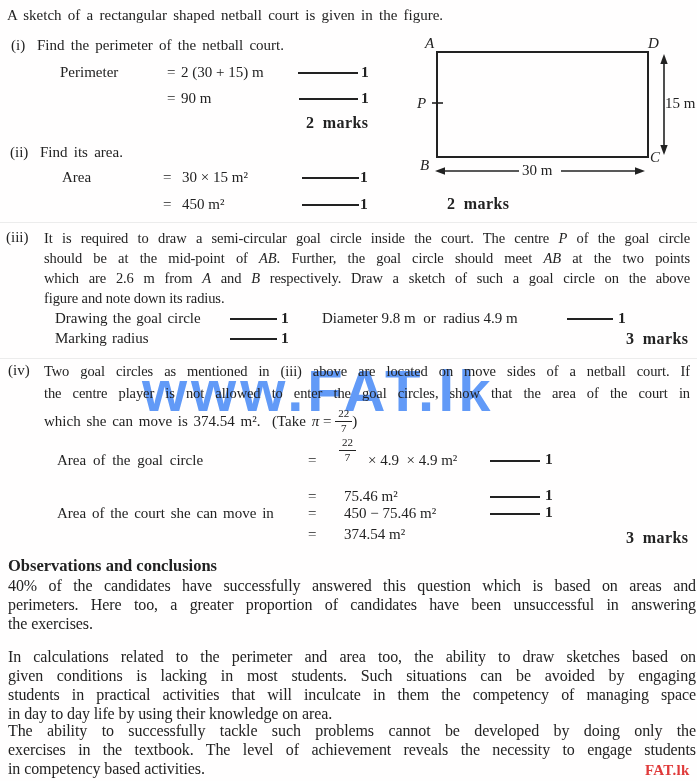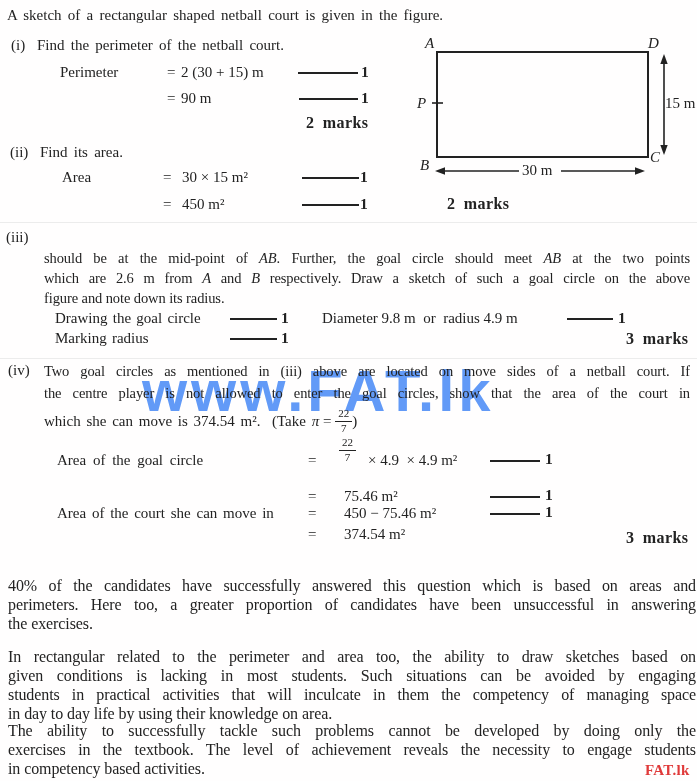--- a/index.html
+++ b/index.html
@@ -80,20 +80,21 @@
   </svg>
   <span class="abs flab" style="left:425px;top:35px">A</span>
   <span class="abs flab" style="left:648px;top:35px">D</span>
   <span class="abs flab" style="left:417px;top:95px">P</span>
   <span class="abs flab" style="left:420px;top:157px">B</span>
   <span class="abs flab" style="left:650px;top:149px">C</span>
   <span class="abs t" style="left:665px;top:95px">15 m</span>
   <span class="abs t" style="left:522px;top:162px">30 m</span>
 
   <span class="abs t" style="left:6px;top:229px">(iii)</span>
+  <div class="jl" style="left:44px;top:229px;width:646px"><span>It is required to draw a semi-circular goal circle inside the court. The centre </span><span class="ital">P</span><span> of the goal circle</span></div>
   <div class="jl" style="left:44px;top:249px;width:646px"><span>should be at the mid-point of </span><span class="ital">AB</span><span>. Further, the goal circle should meet </span><span class="ital">AB</span><span> at the two points</span></div>
   <div class="jl" style="left:44px;top:269px;width:646px"><span>which are 2.6 m from </span><span class="ital">A</span><span> and </span><span class="ital">B</span><span> respectively. Draw a sketch of such a goal circle on the above</span></div>
   <div class="jl left" style="left:44px;top:289px;width:646px">figure and note down its radius.</div>
 
   <span class="abs t" style="left:55px;top:310px;word-spacing:1.5px">Drawing the goal circle</span>
   <div class="abs dash" style="left:230px;top:318px;width:47px"></div>
   <span class="abs mk" style="left:281px;top:309px">1</span>
   <span class="abs t" style="left:322px;top:310px">Diameter 9.8 m  or  radius 4.9 m</span>
   <div class="abs dash" style="left:567px;top:318px;width:46px"></div>
   <span class="abs mk" style="left:618px;top:309px">1</span>
@@ -134,25 +135,26 @@
   <span class="abs t" style="left:57px;top:505px;word-spacing:2px">Area of the court she can move in</span>
   <span class="abs t" style="left:308px;top:505px">=</span>
   <span class="abs t" style="left:344px;top:505px">450 − 75.46 m²</span>
   <div class="abs dash" style="left:490px;top:513px;width:50px"></div>
   <span class="abs mk" style="left:545px;top:503px">1</span>
 
   <span class="abs t" style="left:308px;top:526px">=</span>
   <span class="abs t" style="left:344px;top:526px">374.54 m²</span>
   <span class="abs mt" style="left:626px;top:529px">3 marks</span>
 
+  <div class="abs obh" style="left:8px;top:556px">Observations and conclusions</div>
   <div class="jl ob" style="left:8px;top:576px;width:688px">40% of the candidates have successfully answered this question which is based on areas and</div>
   <div class="jl ob" style="left:8px;top:595px;width:688px">perimeters. Here too, a greater proportion of candidates have been unsuccessful in answering</div>
   <div class="jl ob left" style="left:8px;top:614px;width:688px">the exercises.</div>
 
-  <div class="jl ob" style="left:8px;top:647px;width:688px">In rectangular related to the perimeter and area too, the ability to draw sketches based on</div>
+  <div class="jl ob" style="left:8px;top:647px;width:688px">In calculations related to the perimeter and area too, the ability to draw sketches based on</div>
   <div class="jl ob" style="left:8px;top:666px;width:688px">given conditions is lacking in most students.  Such situations can be avoided by engaging</div>
   <div class="jl ob" style="left:8px;top:685px;width:688px">students in practical activities that will inculcate in them the competency of managing space</div>
   <div class="jl ob left" style="left:8px;top:704px;width:688px">in day to day life by using their knowledge on area.</div>
 
   <div class="jl ob" style="left:8px;top:721px;width:688px">The ability to successfully tackle such problems cannot be developed by doing only the</div>
   <div class="jl ob left" style="left:8px;top:759px;width:688px">in competency based activities.</div>
   <div class="jl ob" style="left:8px;top:740px;width:688px">exercises in the textbook. The level of achievement reveals the necessity to engage students</div>
 
   <div class="abs brand" style="left:645px;top:762px;color:#e03a3a">FAT.lk</div>
 

